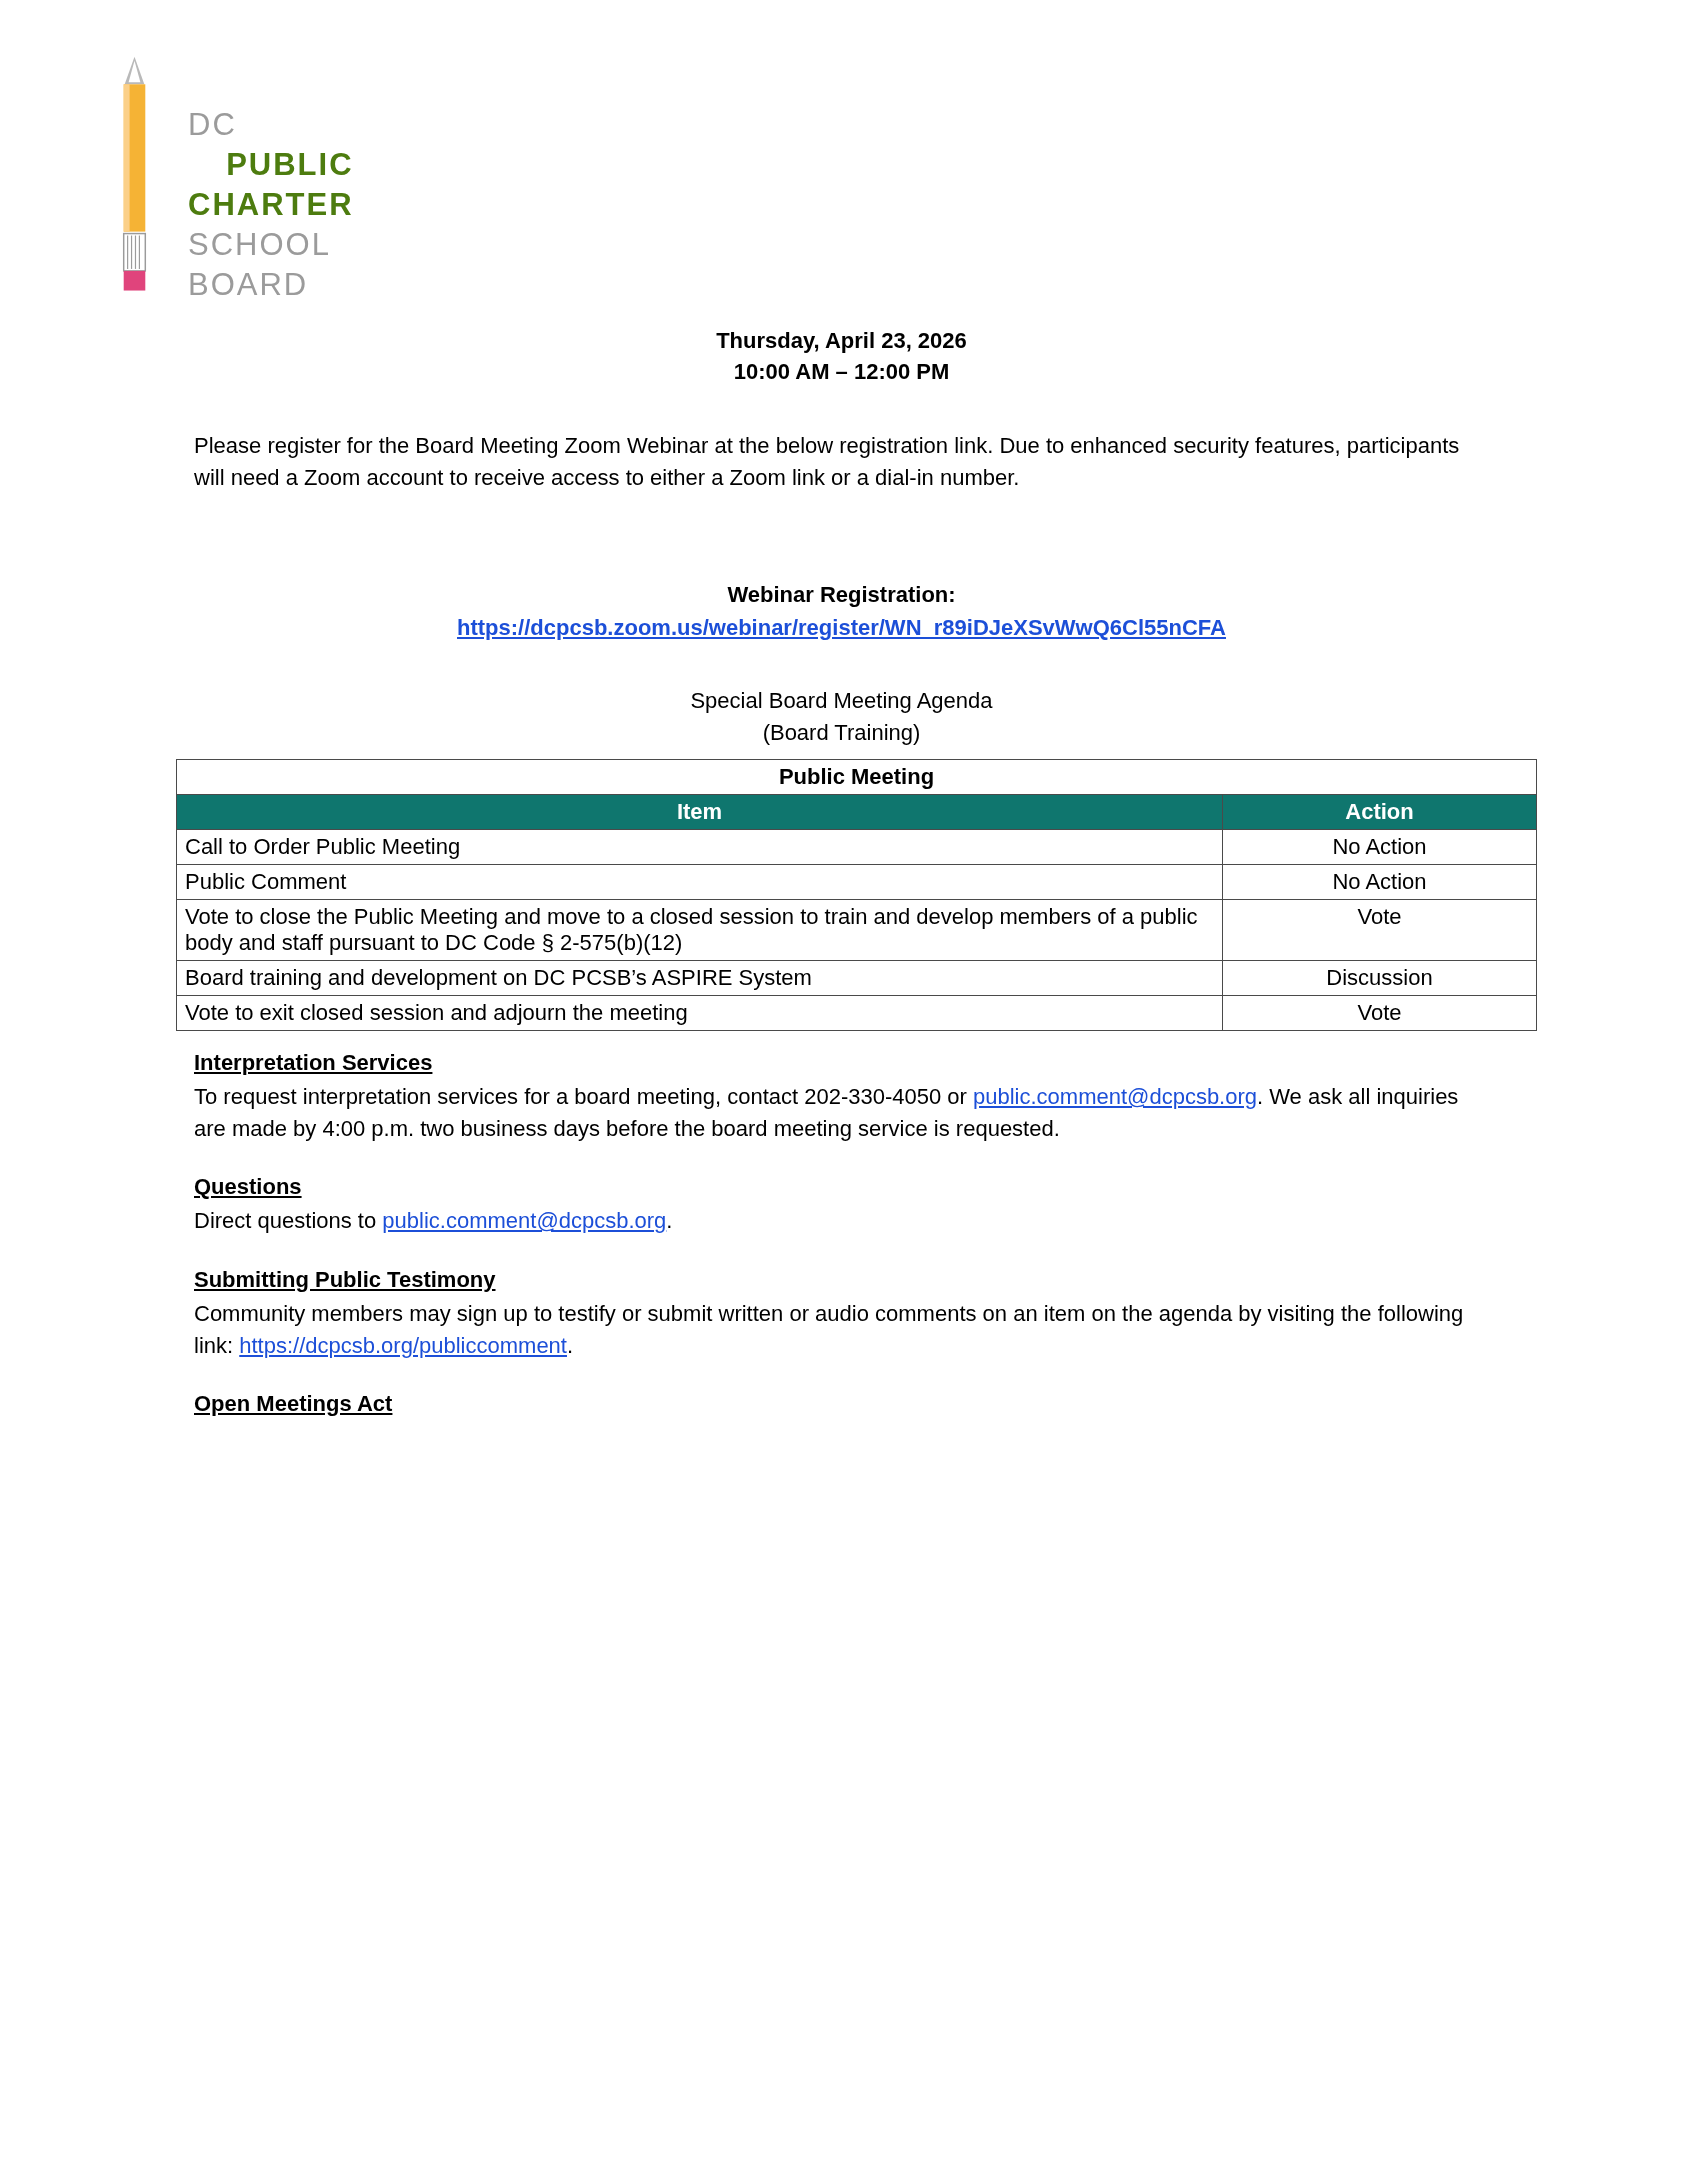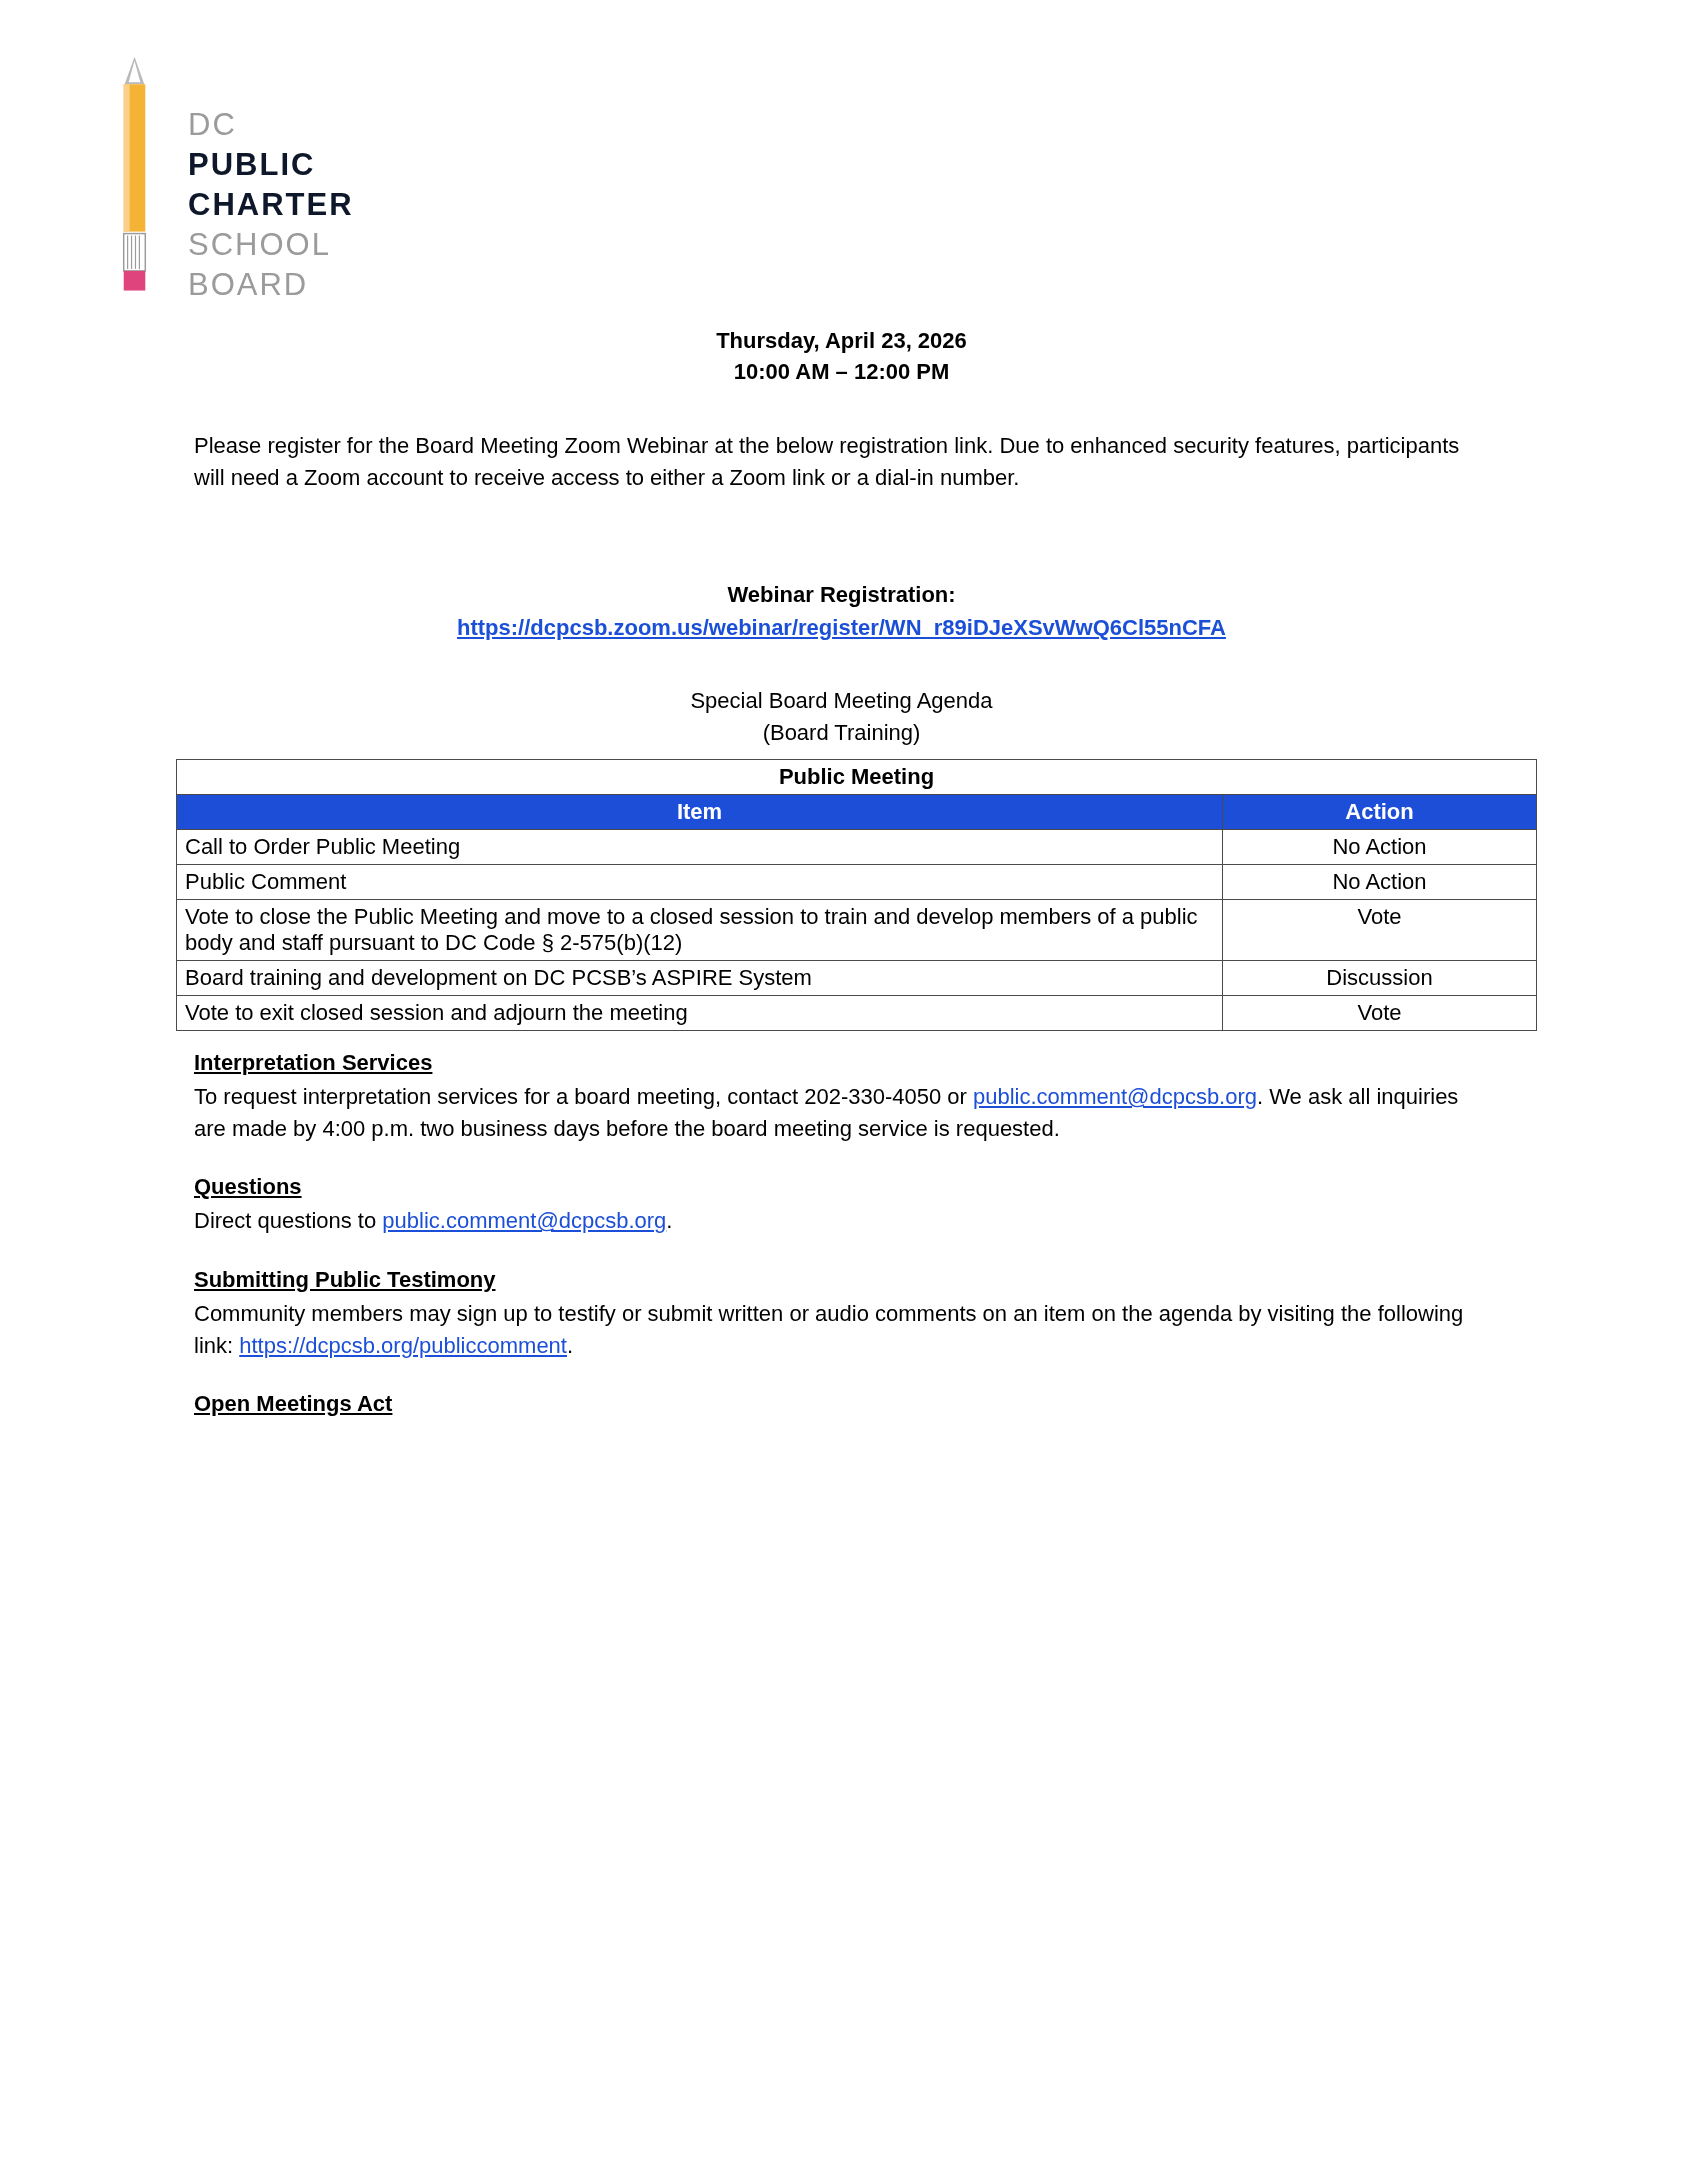--- a/index.html
+++ b/index.html
@@ -47,21 +47,22 @@
     color: #8a8a8a;
   }
   .logo-line {
     font-size: 31px;
     letter-spacing: 2px;
     margin-bottom: 9px;
     color: #9b9b9b;
   }
   .logo-line.bold {
     font-weight: bold;
-    color: #0f172a;
+    color: #4d7c0f;
+    text-align: right;
   }
 
   
   .doc-header {
     position: absolute;
     left: 0;
     top: 309px;
     width: 1683px;
     text-align: center;
     font-weight: bold;
@@ -118,21 +119,21 @@
     border: 1px solid #4a4a4a;
     padding: 4px 8px;
     vertical-align: top;
   }
   .row-public-meeting td {
     text-align: center;
     font-weight: bold;
     padding: 5px 8px;
   }
   .hdr th {
-    background: #1d4ed8;
+    background: #0f766e;
     color: #ffffff;
     font-weight: bold;
     text-align: center;
     padding: 6px 8px;
   }
   td.item-cell {
     text-align: left;
     padding-left: 10px;
   }
   td.action-cell {

